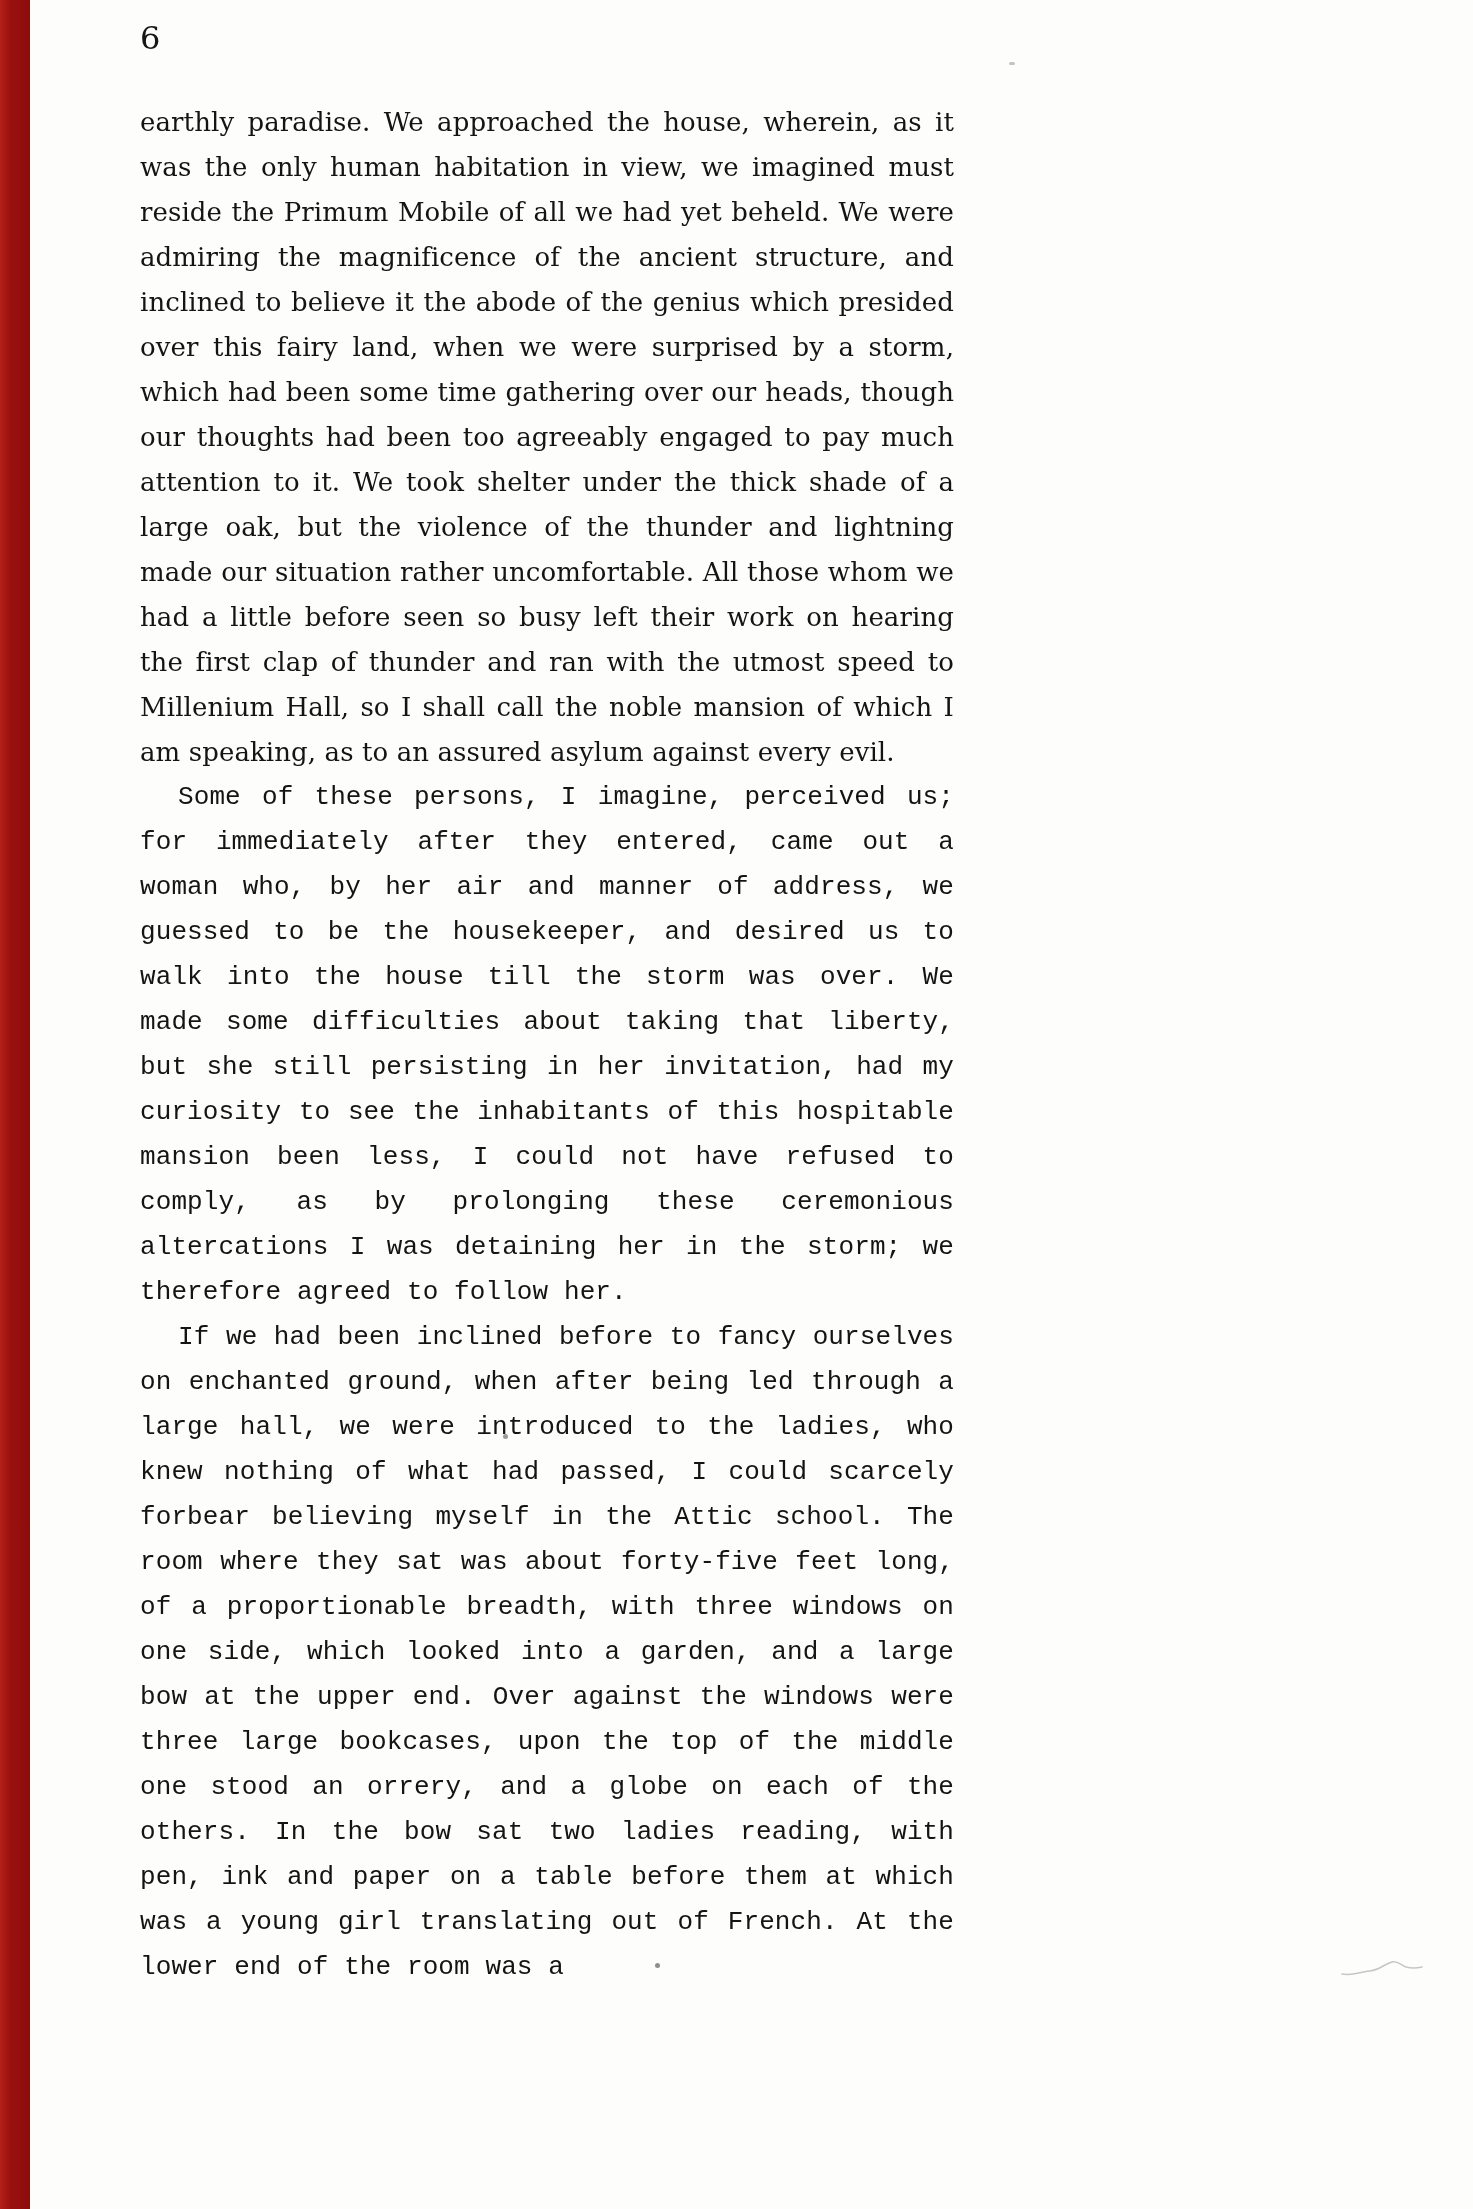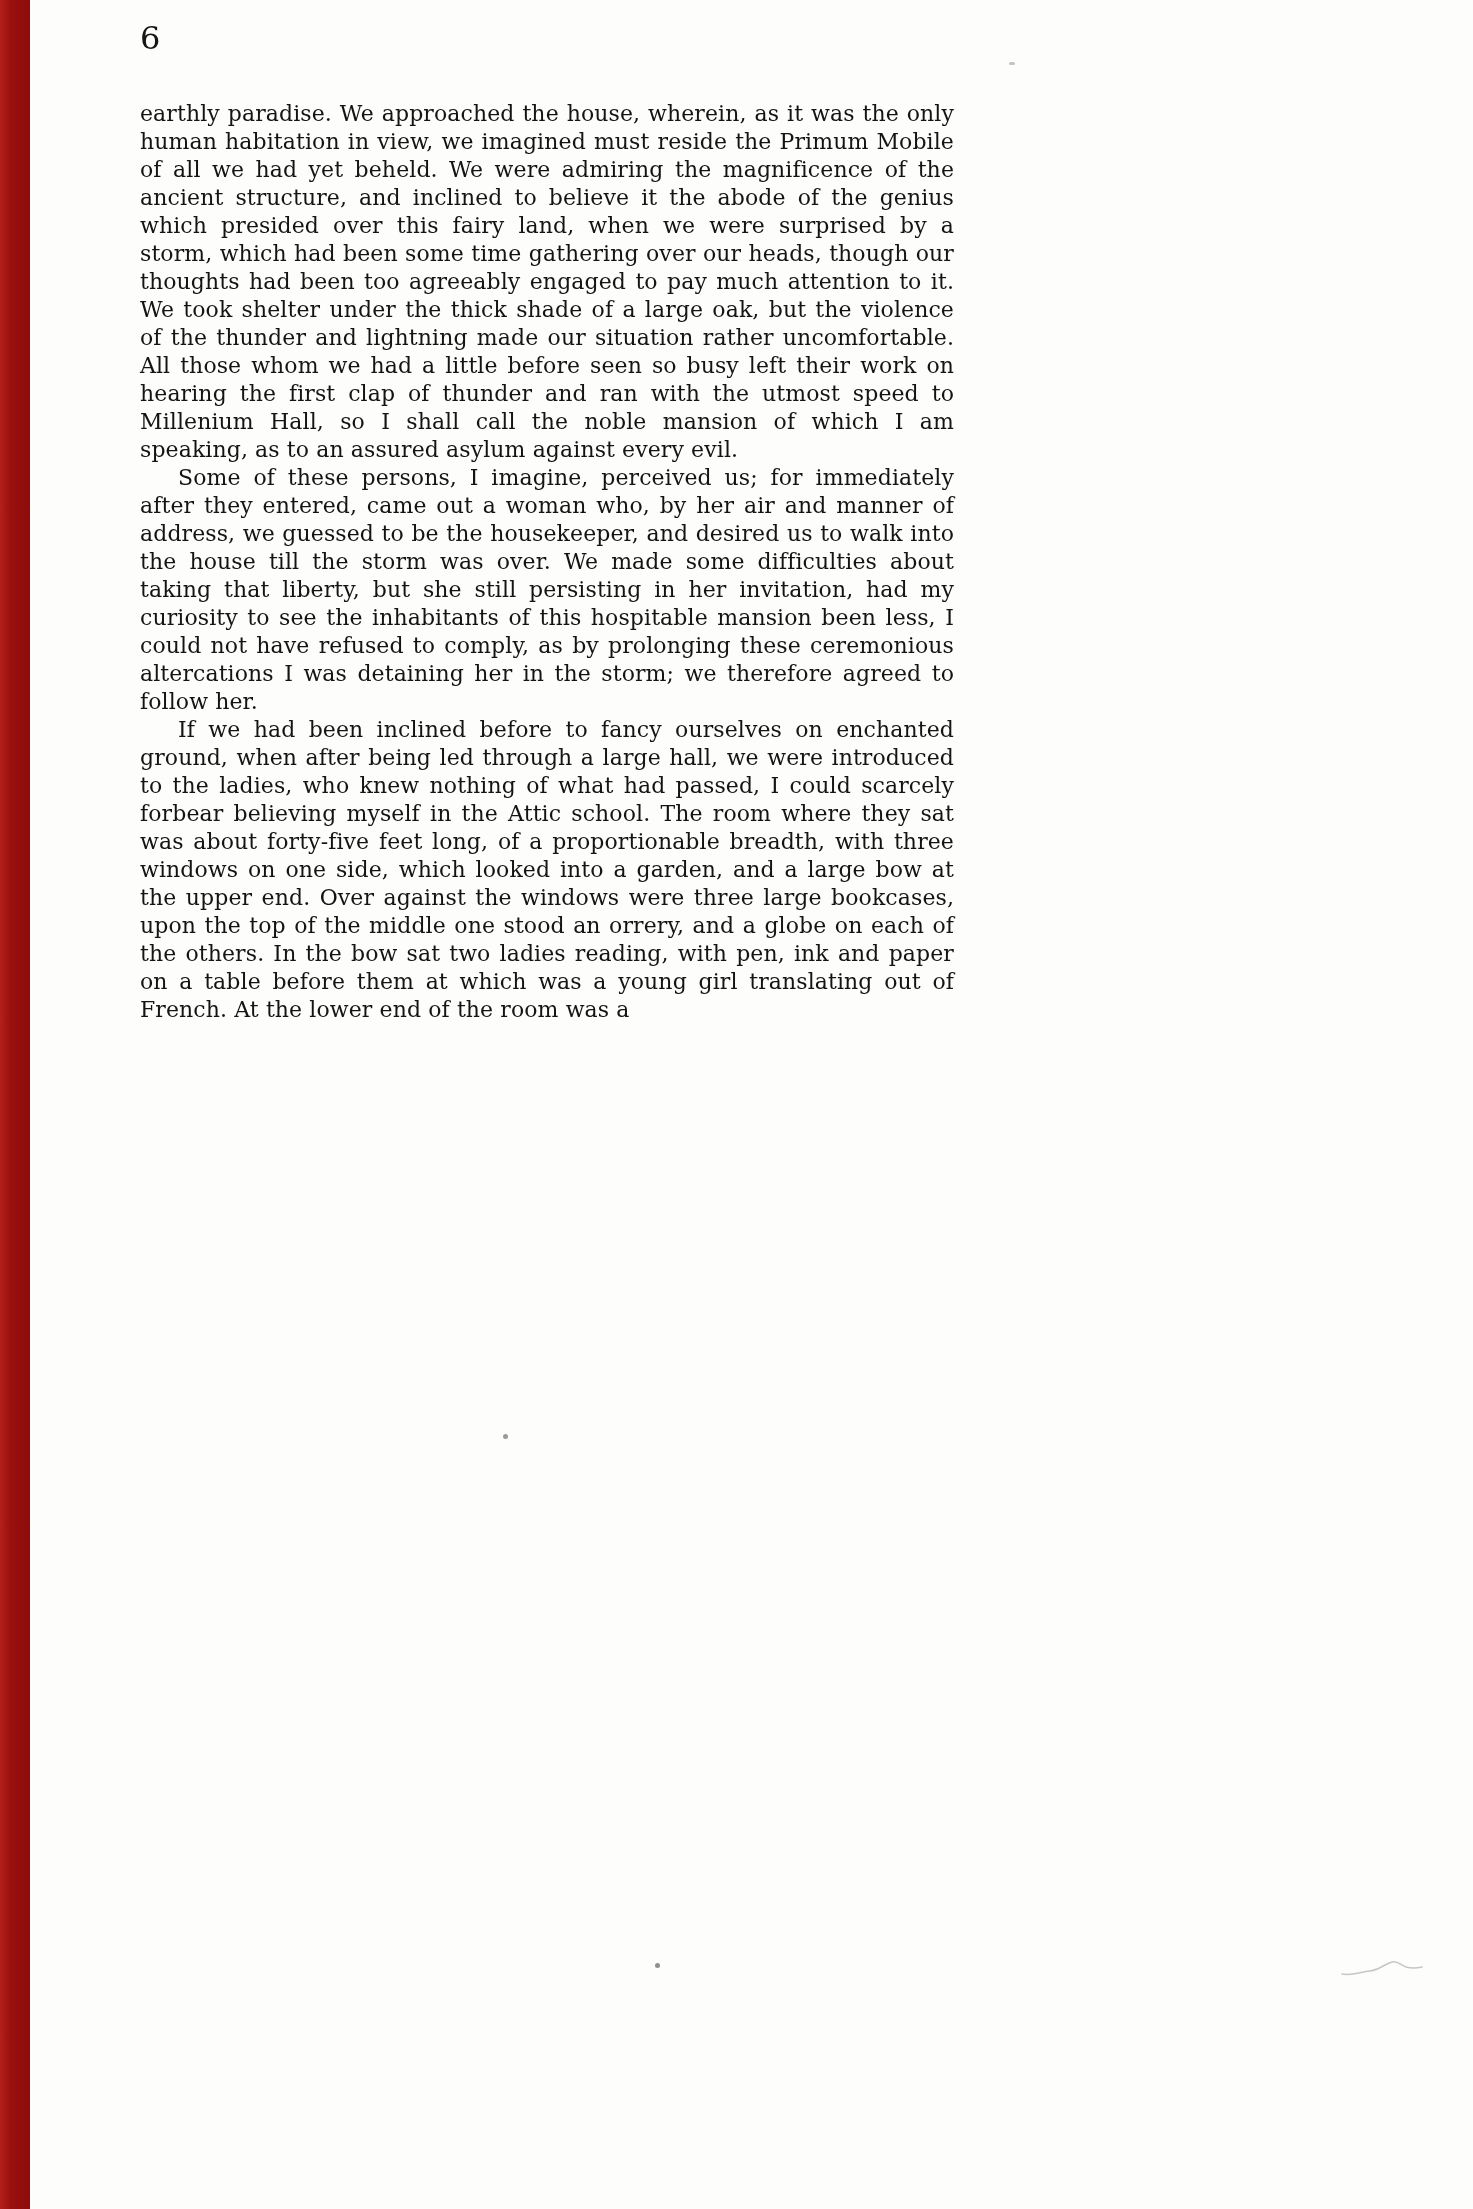--- a/index.html
+++ b/index.html
@@ -31,31 +31,32 @@
     top: 22px;
     font-size: 32px;
     line-height: 1;
     color: #161616;
   }
   .text-block {
     position: absolute;
     left: 140px;
     top: 100px;
     width: 814px;
-    font-size: 22px;
-    line-height: 28px;
+    font-size: 26px;
+    line-height: 45px;
     text-align: justify;
     letter-spacing: 0.1px;
   }
   .para {
     margin: 0;
     padding: 0;
   }
   .para.indent {
     text-indent: 38px;
+    font-family: Liberation Mono, monospace;
   }
   
   .artifact-dot {
     position: absolute;
     border-radius: 50%;
     background: #9a9a96;
   }
   .artifact-dot.d1 { left: 503px; top: 1434px; width: 5px; height: 5px; }
   .artifact-dot.d2 { left: 655px; top: 1963px; width: 5px; height: 5px; background: #8f8f8b; }
   .artifact-dot.d3 { left: 1009px; top: 62px;  width: 6px; height: 3px; background: #c4c4c0; border-radius: 2px; }

